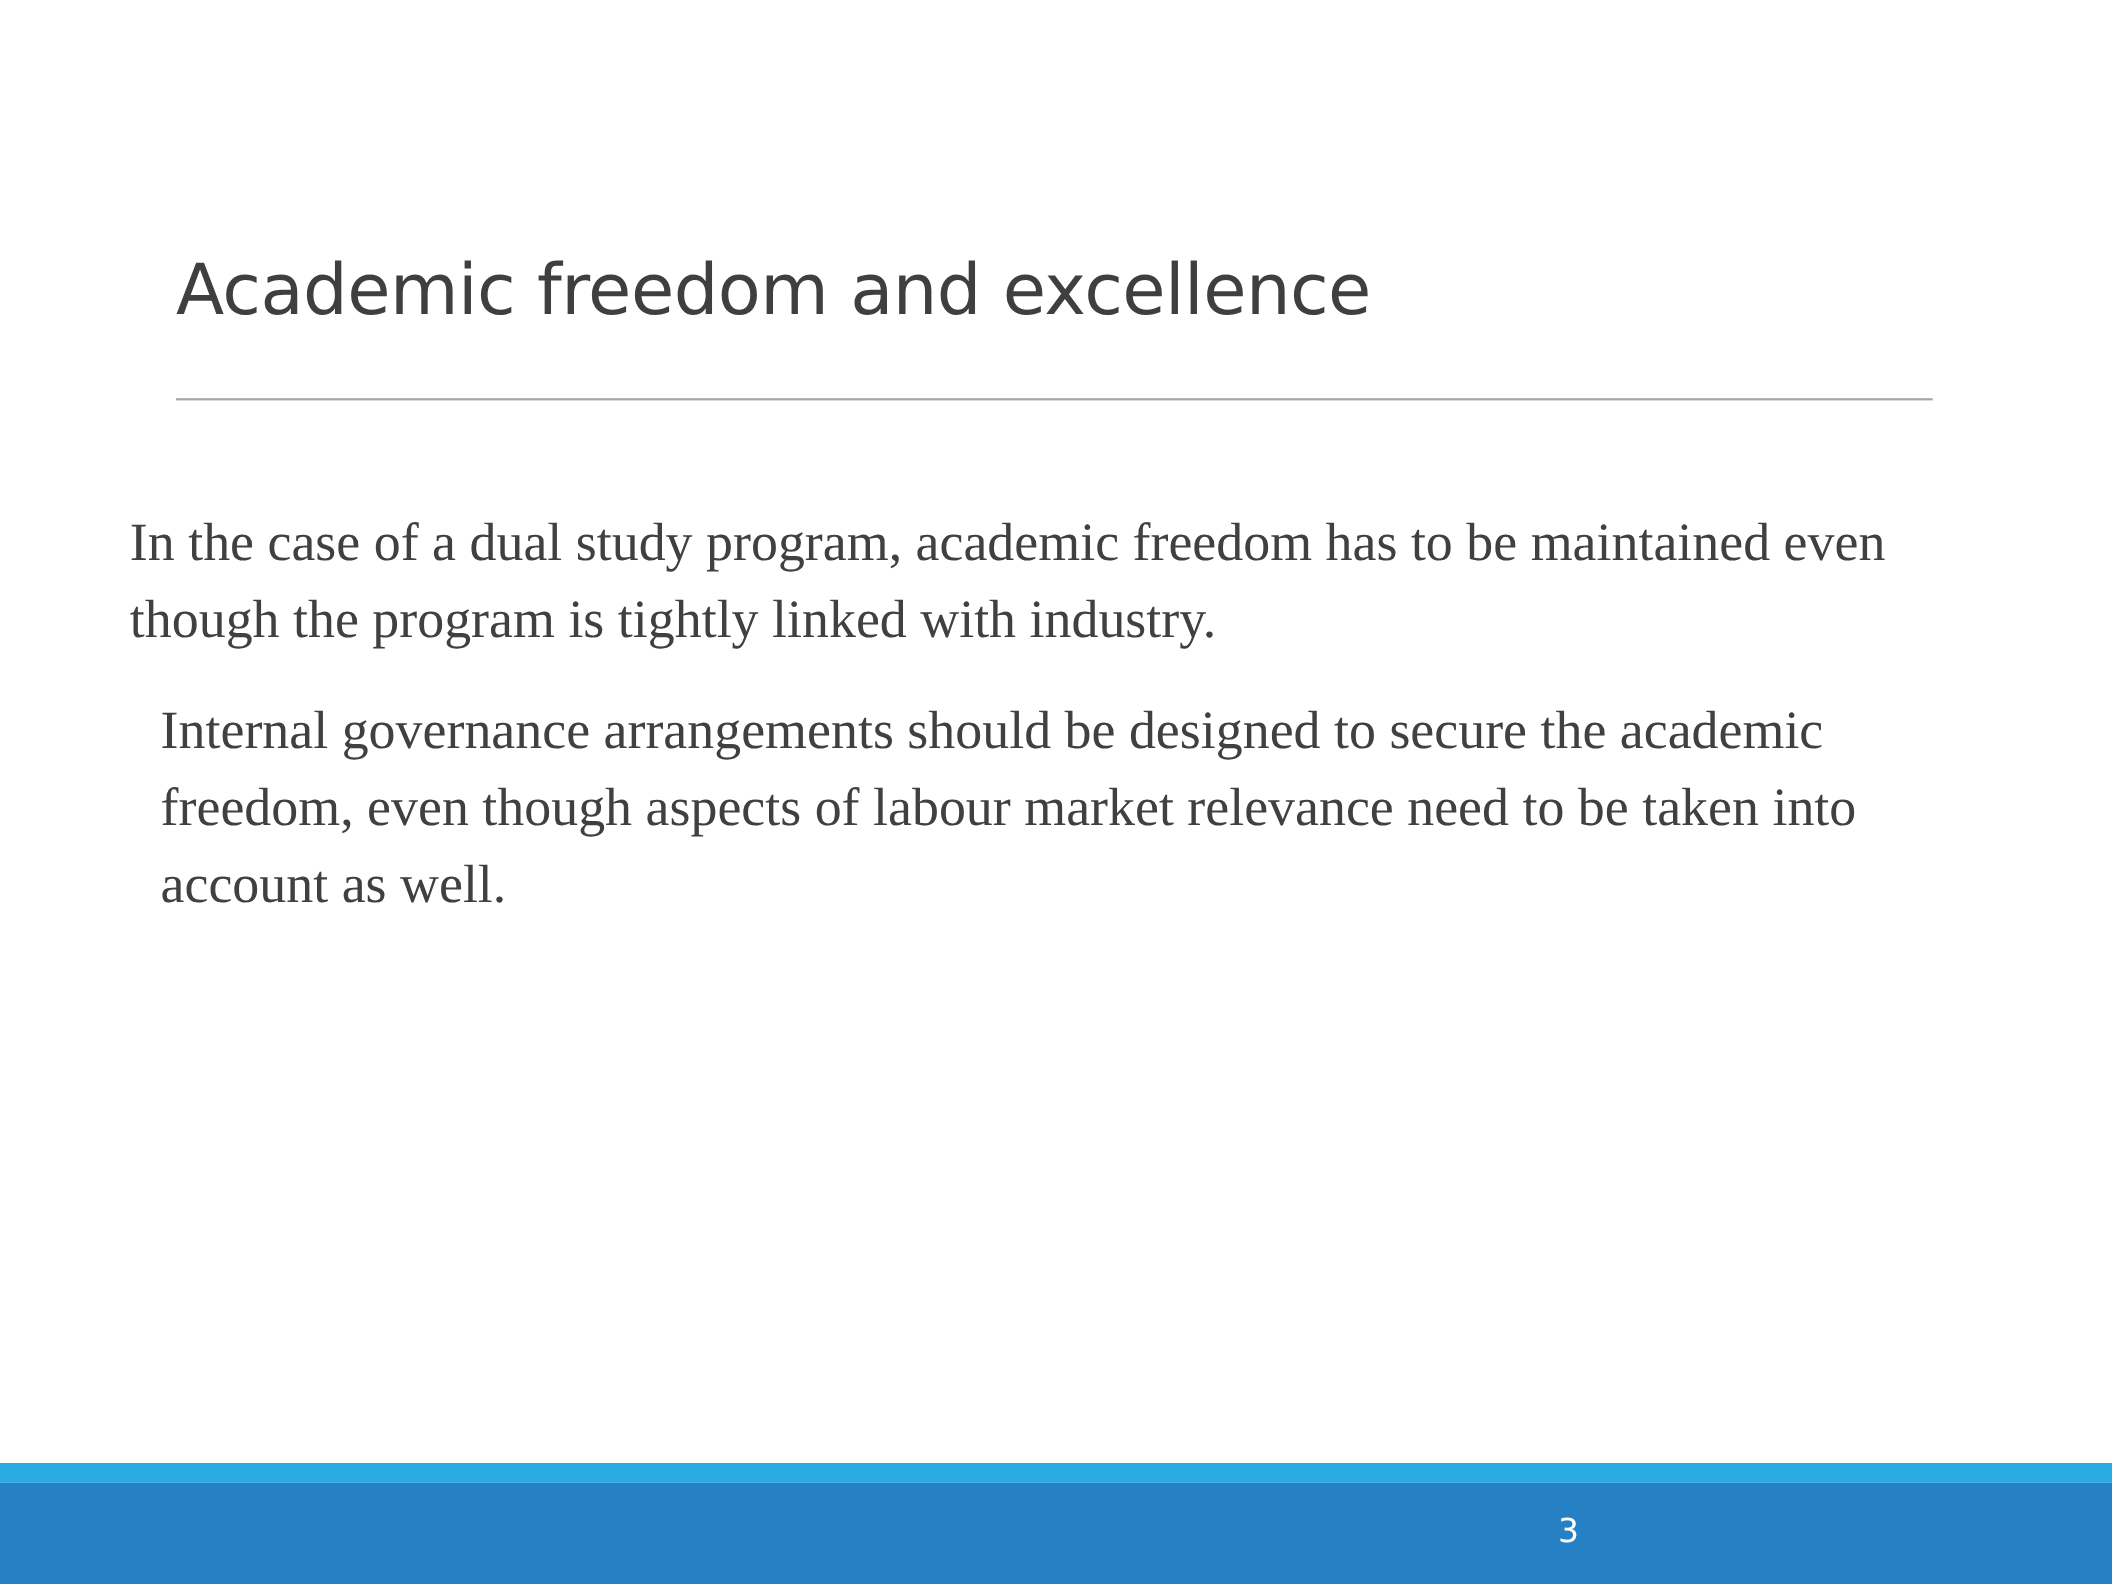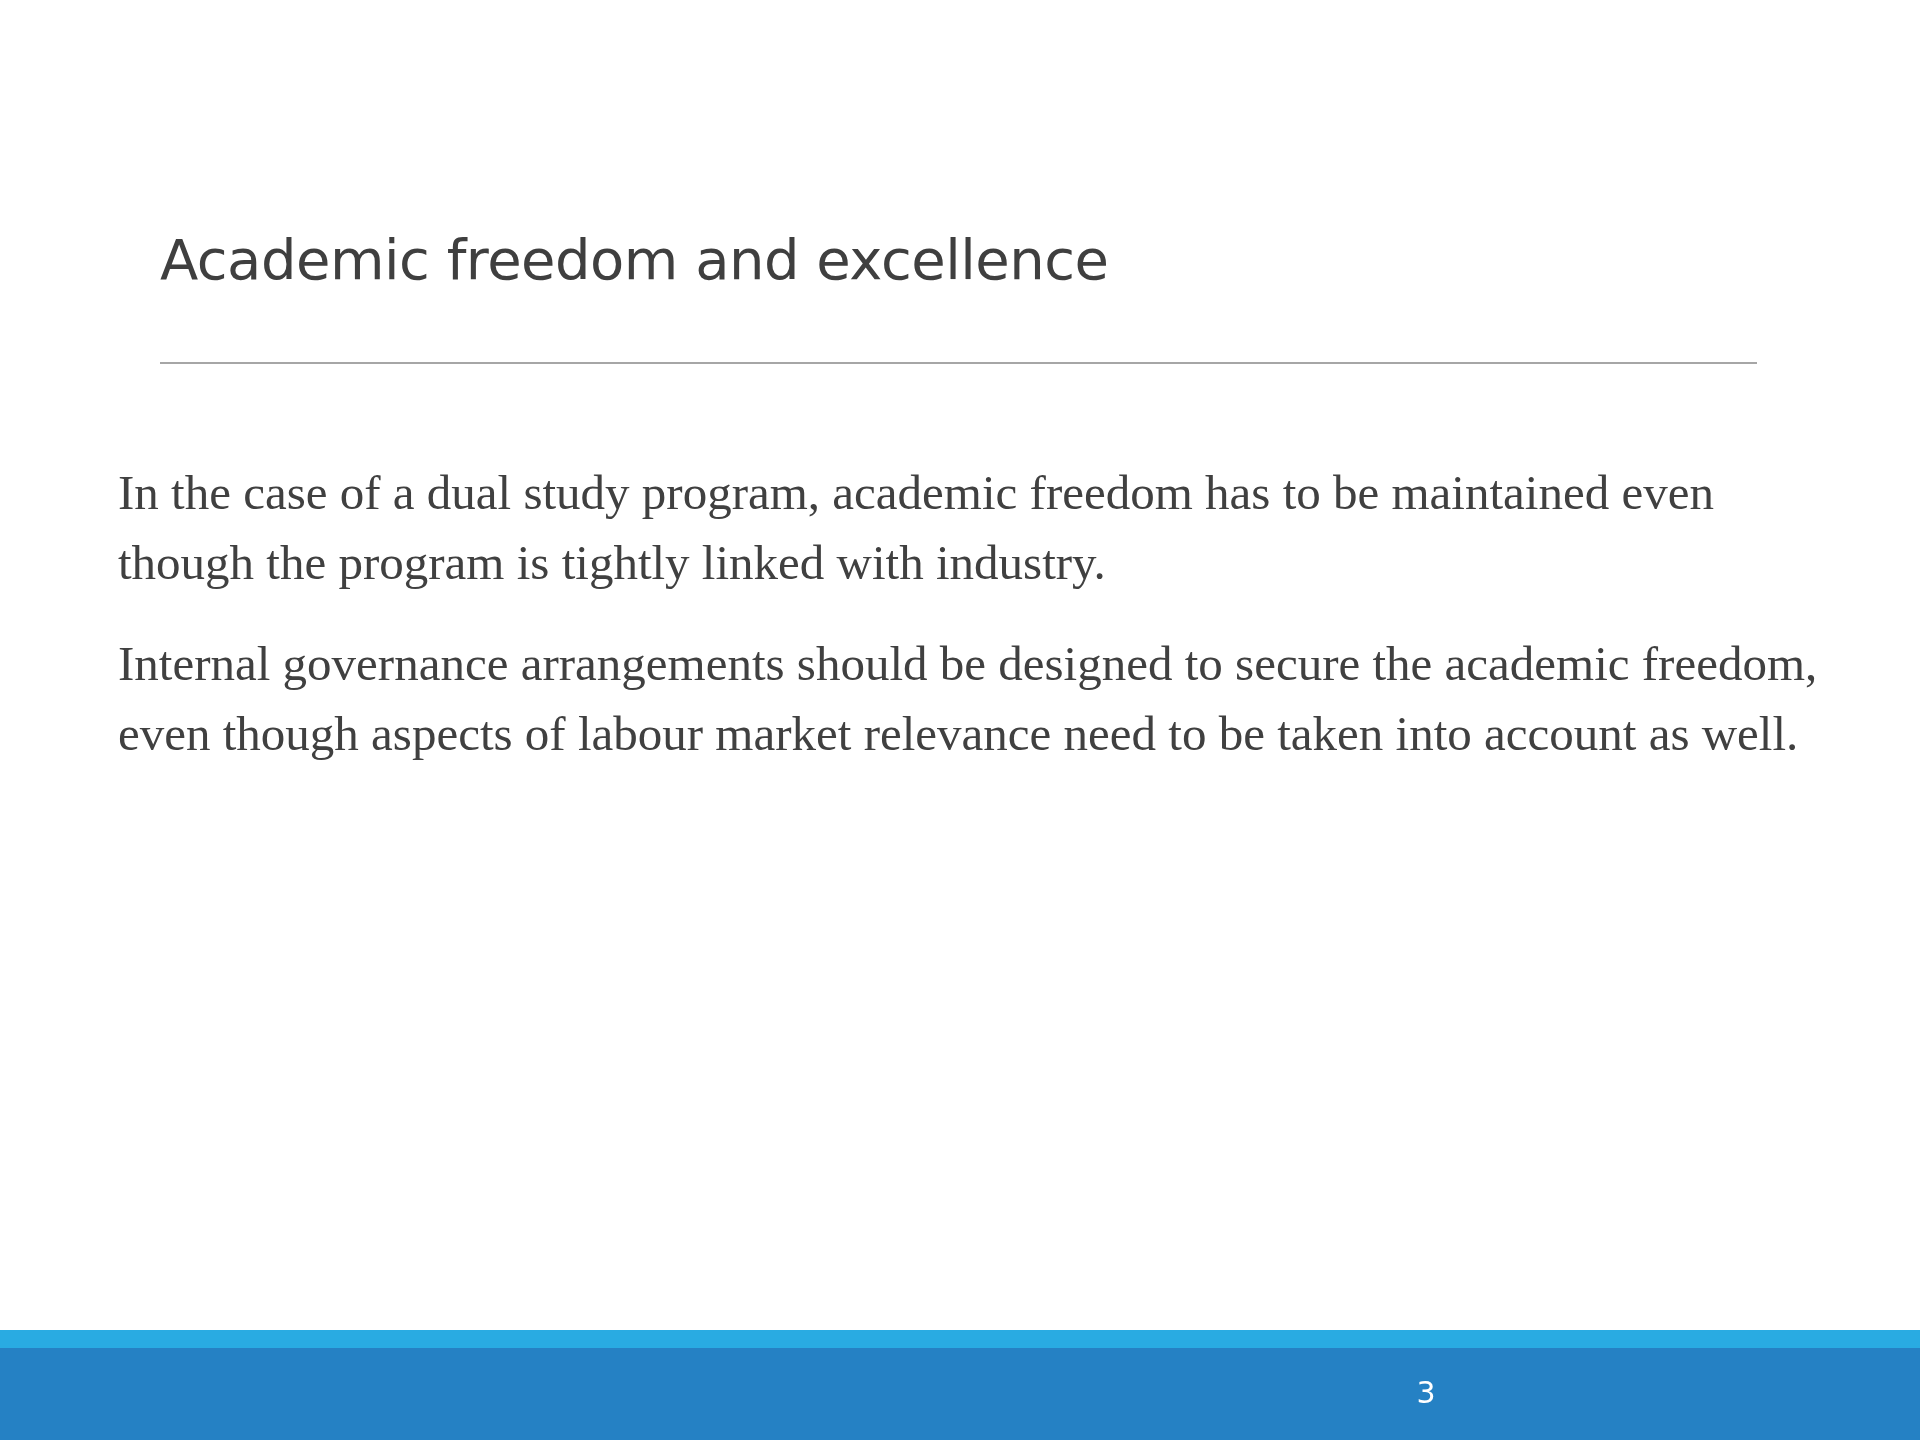--- a/index.html
+++ b/index.html
@@ -25,21 +25,21 @@
 
   
   .title-block {
     position: absolute;
     left: 160px;
     top: 232px;
     width: 1600px;
   }
 
   .slide-title {
-    font-size: 56px;
+    font-size: 64px;
     line-height: 1.0;
     font-weight: 400;
     color: #3f3f3f;
     letter-spacing: -0.5px;
     white-space: nowrap;
     font-family: "DejaVu Sans", "Liberation Sans", sans-serif;
   }
 
   .title-rule {
     position: absolute;
@@ -62,20 +62,21 @@
     font-size: 49px;
     line-height: 70px;
     color: #404040;
     margin: 0 0 31px 0;
     font-weight: 400;
     font-family: Liberation Serif, serif;
   }
 
   .body-para:last-child {
     margin-bottom: 0;
+    margin-left: 28px;
   }
 
   
   .footer {
     position: absolute;
     left: 0;
     bottom: 0;
     width: 1920px;
     height: 110px;
   }

